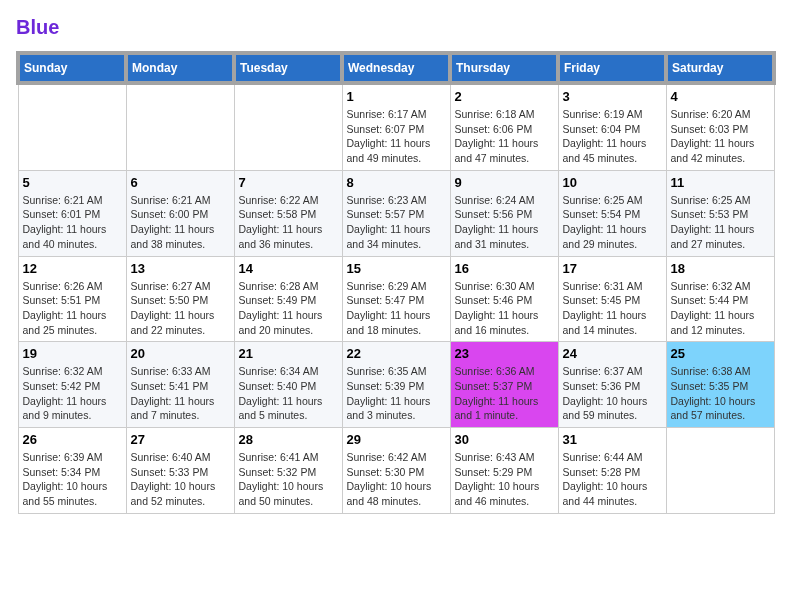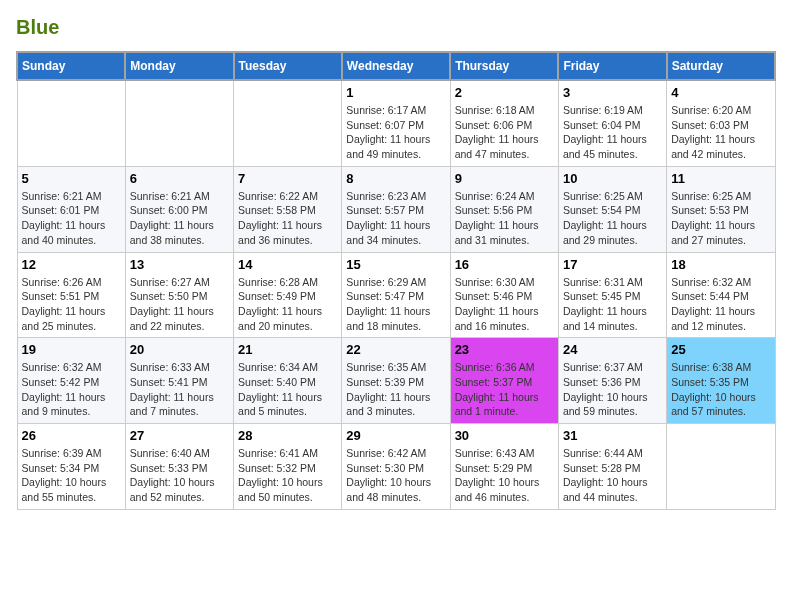--- a/index.html
+++ b/index.html
@@ -41,21 +41,21 @@
       width: 100%;
       border-collapse: collapse;
       font-size: 11px;
     }
     .calendar th {
       background: #2970c7;
       color: #fff;
       padding: 6px 4px;
       text-align: left;
       font-size: 12px;
-      border: 2px solid #a3a3a3;
+      border: 4px solid #a3a3a3;
     }
     .calendar td {
       border: 1px solid #ccc;
       vertical-align: top;
       padding: 4px;
       width: 108px;
       min-height: 80px;
       background: #fff;
     }
     .calendar tr:nth-child(even) td {
@@ -74,21 +74,21 @@
     .empty-cell {
       background: #fff !important;
     }
   </style>
 </head>
 <body>
 
 <div class="header-area">
   <div class="logo">
     <div>
-      <span style="font-size:20px;font-weight:bold;color:#4d7c0f;">Blue</span>
+      <span style="font-size:20px;font-weight:bold;color:#6d28d9;">Blue</span>
     </div>
   </div>
   <div class="title-area">
     <div class="title-month"></div>
     <div class="title-location"></div>
   </div>
 </div>
 
 <table class="calendar">
   <thead>

